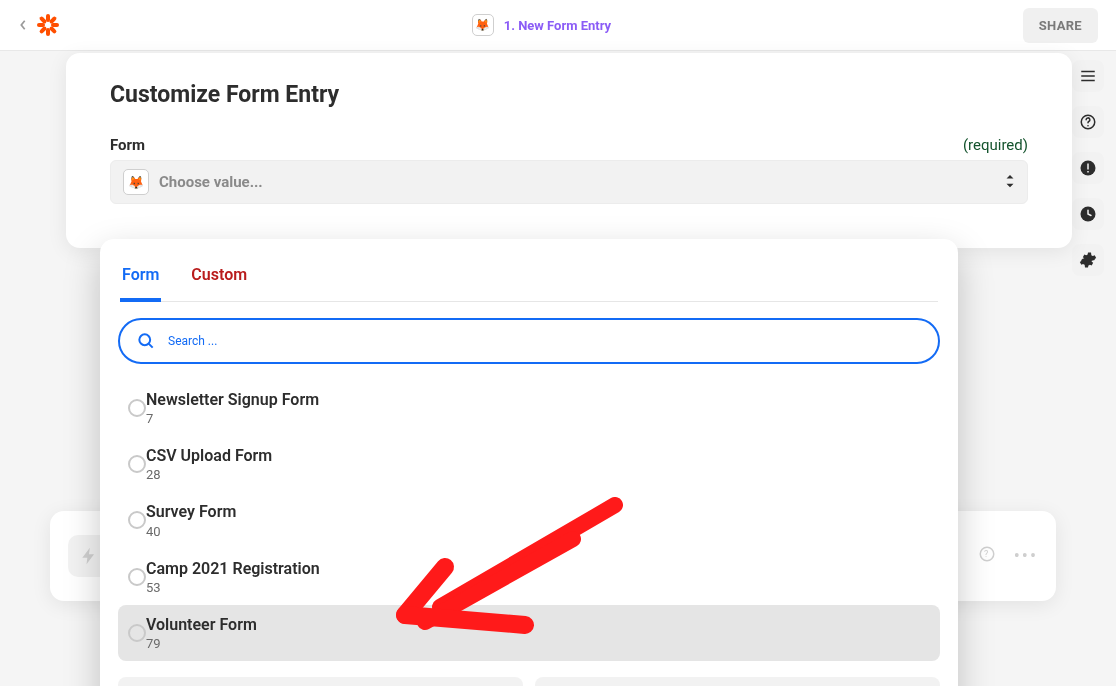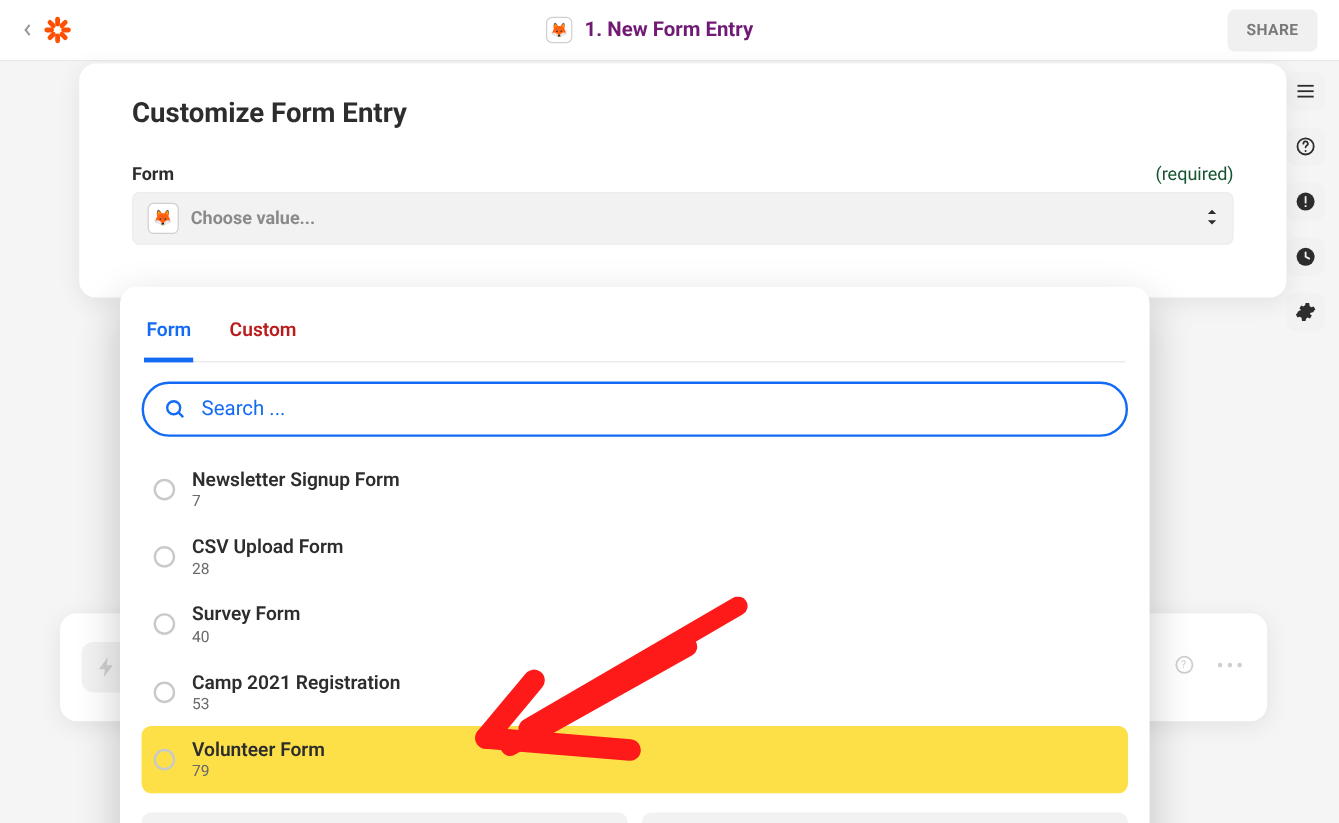--- a/index.html
+++ b/index.html
@@ -5,21 +5,21 @@
   * { box-sizing: border-box; margin: 0; padding: 0; font-family: -apple-system, BlinkMacSystemFont, "Segoe UI", Roboto, Helvetica, Arial, sans-serif; }
   body { background: #f5f5f5; width: 1116px; height: 686px; overflow: hidden; position: relative; }
 
   
   .topbar { background: #fff; height: 51px; border-bottom: 1px solid #e8e8e8; display: flex; align-items: center; justify-content: space-between; padding: 0 18px; }
   .topbar-left { display: flex; align-items: center; gap: 8px; }
   .back-chevron svg { width: 10px; height: 12px; stroke: #9a9a9a; fill: none; stroke-width: 2; }
   .zapier-logo svg { width: 24px; height: 24px; fill: #ff4f00; display:block;}
   .topbar-center { display: flex; align-items: center; gap: 10px; }
   .app-chip { width: 22px; height: 22px; border: 1px solid #cfcfcf; border-radius: 5px; display:flex; align-items:center; justify-content:center; background:#fff; font-size:12px;}
-  .step-title { font-size: 17px; font-weight: 700; color: #701a75; }
+  .step-title { font-size: 13px; font-weight: 700; color: #8b5cf6; }
   .topbar-right { display:flex; gap:10px;border-radius:17px; }
   .top-btn { background:#f0f0f0; border:none; border-radius:6px; padding: 10px 16px; font-size: 13px; font-weight: 700; color:#7a7a7a; letter-spacing:0.3px; cursor:pointer; }
 
   
   .right-rail { position:absolute; right:12px; top:60px; display:flex; flex-direction:column; gap:14px; align-items:center; }
   .rail-btn { width:32px; height:32px; border-radius:8px; background:#f2f2f2; display:flex; align-items:center; justify-content:center; color:#333; cursor:pointer; }
   .rail-btn svg { width:18px; height:18px; fill:#2d2d2d; }
 
   
   .main-stage { position:relative; padding: 0 0; }
@@ -44,26 +44,26 @@
 
   
   .popover { position:absolute; left:100px; top:188px; width:858px; background:#fff; border-radius:14px; box-shadow:0 14px 36px rgba(0,0,0,0.22); padding: 14px 10px 16px 10px; }
   .tabs { display:flex; gap:28px; padding: 4px 10px 0 10px; }
   .tab { font-size:16px; font-weight:600; color:#b91c1c; padding: 8px 2px 14px 2px; cursor:pointer; }
   .tab.active { color:#136bf5; border-bottom: 4px solid #136bf5; }
   .tab-divider { height:1px; background:#e6e6e6; margin: -1px 10px 16px 10px; }
   .search-wrap { margin: 0 8px 8px 8px; }
   .search-box { border:2px solid #136bf5; border-radius:24px; height:46px; display:flex; align-items:center; padding: 0 16px; gap:12px; background:#fff; }
   .search-box svg { width:20px; height:20px; stroke:#136bf5; fill:none; stroke-width:2.4; }
-  .search-input { border:none; outline:none; font-size:17px; color:#a21caf; flex:1; background:transparent; }
+  .search-input { border:none; outline:none; font-size:12px; color:#a21caf; flex:1; background:transparent; }
   .search-input::placeholder { color:#136bf5; opacity:1; }
 
   .options { padding: 8px 8px 10px 8px; }
-  .option-row { display:flex; align-items:center; gap:14px; padding:10px 10px; border-radius:8px; cursor:pointer; }
-  .option-row.highlight { background:#fde047; }
+  .option-row { display:flex; align-items:center; padding:10px 10px; border-radius:8px; cursor:pointer; }
+  .option-row.highlight { background:#e5e5e5; }
   .radio { width:18px; height:18px; border:2px solid #c9c9c9; border-radius:50%; flex-shrink:0; }
   .opt-text { display:flex; flex-direction:column; }
   .opt-name { font-size:16px; font-weight:600; color:#2d2d2d; line-height:1.2;}
   .opt-sub { font-size:13px; color:#6a6a6a; margin-top:2px;}
 
   .pop-footer { display:flex; gap:12px; padding: 6px 8px 0 8px; }
   .foot-btn { flex:1; background:#f2f2f2; border:none; border-radius:8px; height:44px; font-size:15px; font-weight:700; color:#2d2d2d; cursor:pointer; }
 
   
   .annotation { position:absolute; left:385px; top:446px; pointer-events:none; }

